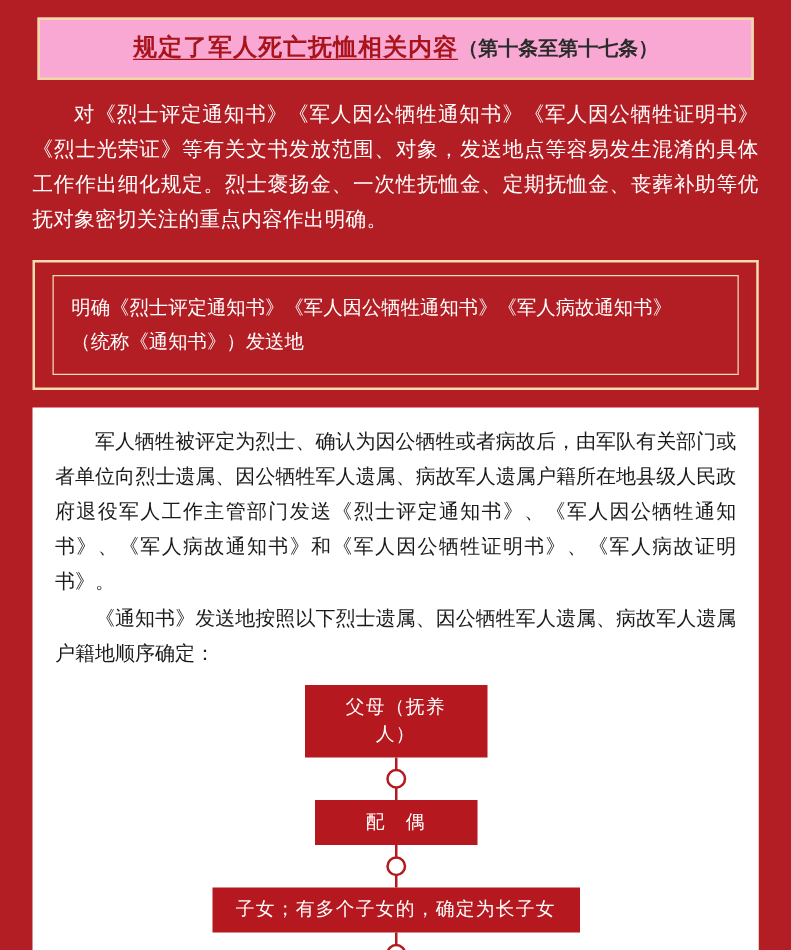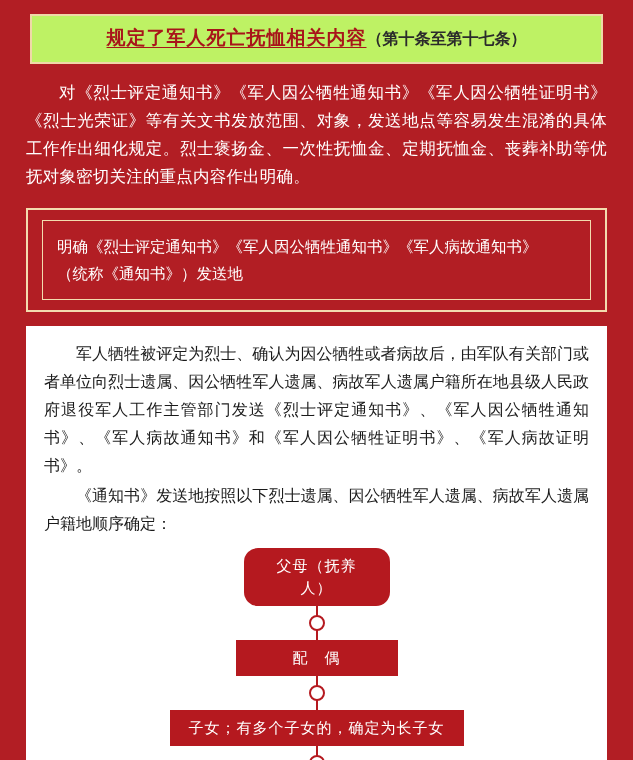--- a/index.html
+++ b/index.html
@@ -16,21 +16,21 @@
   .page {
     position: relative;
     width: 633px;
     height: 760px;
     background: #b21e24;
     box-sizing: border-box;
   }
   
   .title-banner {
     margin: 14px 30px 0 30px;
-    background: #bef264;
+    background: #f9a8d4;
     border: 2px solid #f0d8a8;
     padding: 9px 8px 11px 8px;
     text-align: center;
     box-sizing: border-box;
   }
   .title-main {
     color: #a8141a;
     font-size: 19px;
     font-weight: bold;
     letter-spacing: 1px;
@@ -103,22 +103,22 @@
   .flow-node {
     background: #b5191f;
     color: #ffffff;
     font-size: 15px;
     line-height: 22px;
     text-align: center;
     padding: 7px 18px;
     box-sizing: border-box;
     letter-spacing: 1px;
   }
-  .node-w1 { width: 146px; border-radius: 14px; }
-  .node-w2 { width: 162px; }
+  .node-w1 { width: 146px; }
+  .node-w2 { width: 130px; }
   .node-w3 { width: 294px; }
   .connector {
     display: flex;
     flex-direction: column;
     align-items: center;
     height: 34px;
     justify-content: center;
     position: relative;
   }
   .conn-line {

